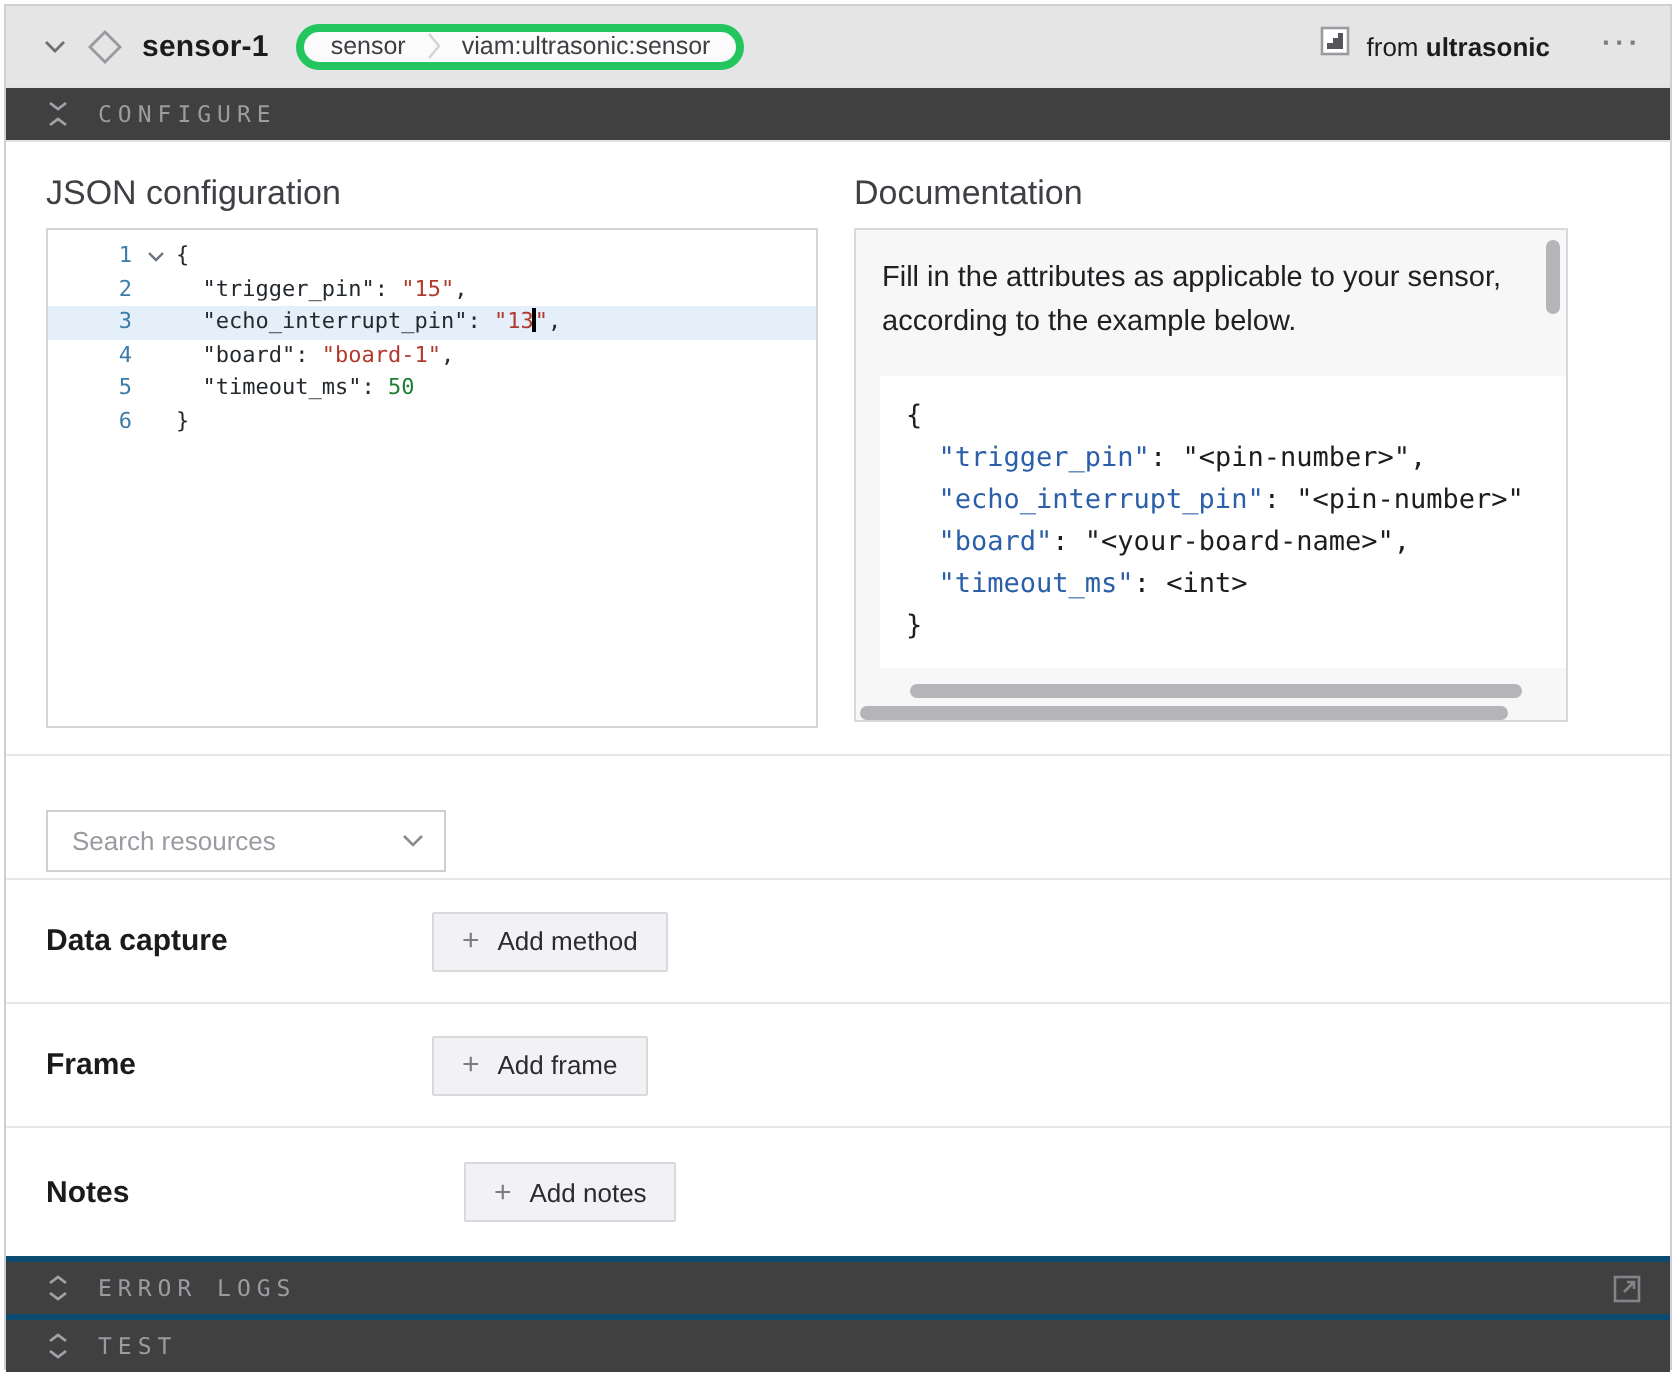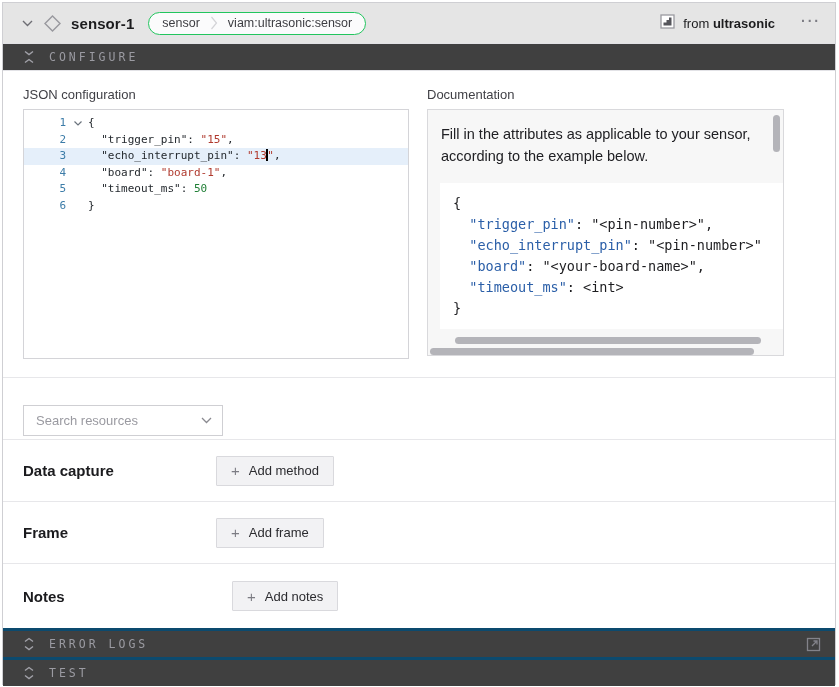--- a/index.html
+++ b/index.html
@@ -5,37 +5,37 @@
   * { margin:0; padding:0; box-sizing:border-box; }
   html,body { background:#fff; }
   body { font-family:"Liberation Sans", sans-serif; width:839px; height:687px; position:relative; color:#1c1c1e; }
   .card { position:absolute; left:2px; top:2px; width:834px; height:683px; border:1px solid #cfcfd3; background:#fff; display:flex; flex-direction:column; }
 
   
   .hdr { height:40px; display:flex; align-items:center; padding:0 14px 0 16px; background:#e5e5e5; flex:0 0 auto; }
   .hdr .caret-btn { width:16px; height:16px; display:flex; align-items:center; justify-content:center; cursor:pointer; }
   .hdr .diamond { margin-left:8px; display:flex; align-items:center; }
   .hdr .title { font-size:15px; font-weight:700; margin-left:9px; letter-spacing:.1px; }
-  .pill { margin-left:14px; display:flex; align-items:center; height:23px; border:1px solid #22c55e; background:#fbfbfc; border-radius:12px; padding:0 13px; font-size:12.5px; color:#3d3d42; }
+  .pill { margin-left:14px; display:flex; align-items:center; height:23px; border:4px solid #22c55e; background:#fbfbfc; border-radius:12px; padding:0 13px; font-size:12.5px; color:#3d3d42; }
   .pill .sep { margin:0 10px; display:flex; align-items:center; }
   .hdr-right { margin-left:auto; display:flex; align-items:center; gap:8px;padding-left:36px; }
   .from-txt { font-size:13px; color:#1c1c1e; }
   .from-txt b { font-weight:700; }
   .menu-dots { margin-left:18px; font-size:14px; font-weight:700; color:#7c7c83; letter-spacing:2px; cursor:pointer; line-height:1; padding-bottom:4px; }
 
   
   .secbar { height:28px; display:flex; align-items:center; padding:0 14px 0 20px; background:#404040; border-top:1px solid #e2e2e6; border-bottom:1px solid #e2e2e6; flex:0 0 auto; }
   .secbar .sec-label { font-family:"DejaVu Sans Mono", monospace; font-size:11.5px; letter-spacing:3px; color:#9b9ba2; margin-left:14px; }
   .secbar svg { flex:0 0 auto; }
   .footbar { border-bottom:none; border-top:3px solid #0c4a6e; height:29px; }
   .extlink { margin-left:auto; display:flex; align-items:center; cursor:pointer; }
 
   
   .cfg-body { position:relative; height:306px; background:#fff; flex:0 0 auto; }
-  .col-label { font-size:13px; color:#3f3f45; }
+  .col-label { font-size:17px; color:#3f3f45; }
   .json-col { position:absolute; left:20px; top:16px; width:386px; }
   .doc-col  { position:absolute; left:424px; top:16px; width:357px; }
   .json-col .col-label, .doc-col .col-label { margin-bottom:7px; }
 
   
   .editor { border:1px solid #d4d4d8; background:#fff; height:250px; padding-top:5px; overflow:hidden; font-family:"DejaVu Sans Mono", monospace; font-size:11px; cursor:text; }
   .ed-line { display:flex; height:16.5px; line-height:16.5px; white-space:pre; }
   .ed-line.active { background:#e5effa; }
   .ed-num { width:44px; text-align:right; color:#3c7ca8; flex:0 0 auto; padding-right:2px; }
   .ed-fold { width:20px; flex:0 0 auto; display:flex; align-items:center; justify-content:center; }

